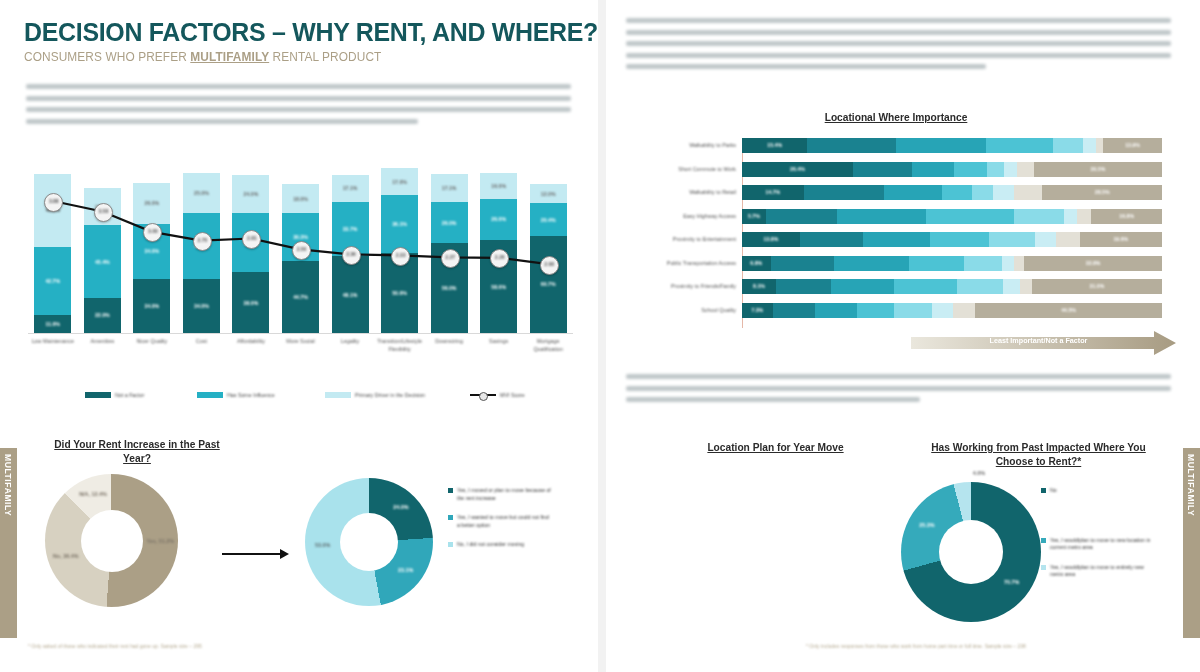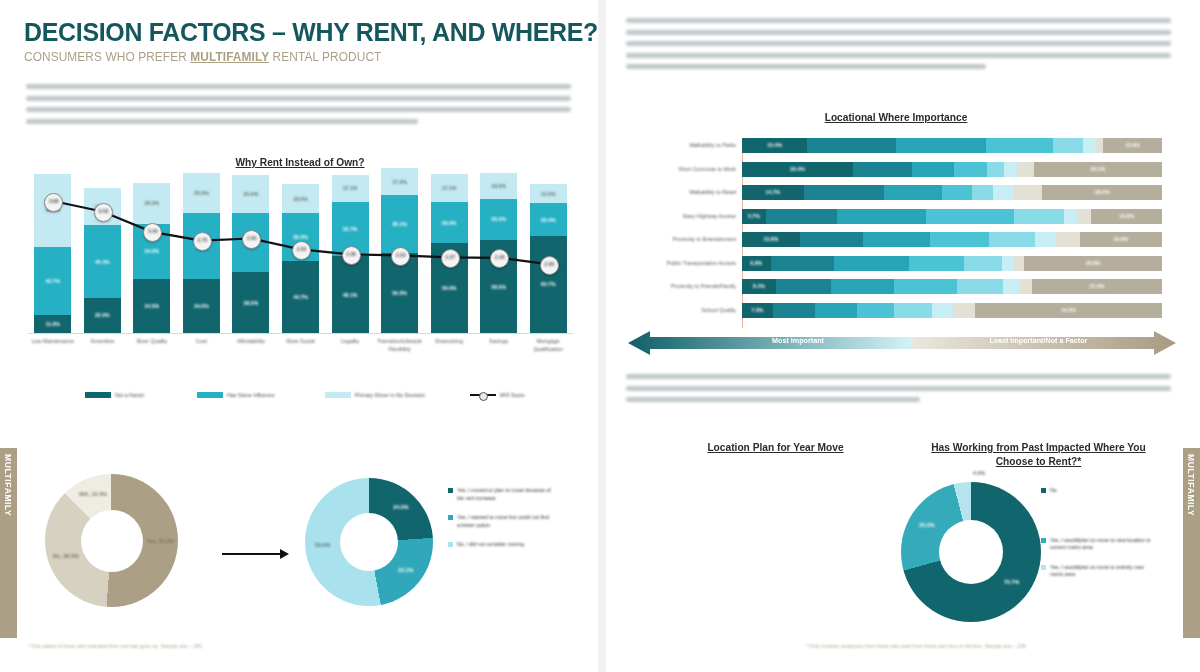--- a/index.html
+++ b/index.html
@@ -134,21 +134,20 @@
     <span>CONSUMERS WHO PREFER </span><b>MULTIFAMILY</b><span> RENTAL PRODUCT</span>
   </div>
 
   <div class="blurtext gray" id="intro-left" style="left:26px;top:84px;width:545px;">
       <div style="width: 100%;"></div>
       <div style="width: 100%;"></div>
       <div style="width: 100%;"></div>
       <div style="width: 72%;"></div>
     </div>
 
-  <div class="ctitle" style="left:130px;top:156px;width:340px;">Why Rent Instead of Own?</div>
 
   <div id="colchart">
       <div class="col" style="left: 6.27273px; height: 160px;">
         <div class="seg s1" style="bottom: 0px; height: 17.6px;">
           <div class="seglab w" style="top: 5.8px;">11.0%</div>
         </div>
         <div class="seg s2" style="bottom: 17.6px; height: 68.32px;">
           <div class="seglab w" style="top: 31.16px;">42.7%</div>
         </div>
         <div class="seg s3" style="bottom: 85.92px; height: 73.6px;">
@@ -304,20 +303,21 @@
       <div class="lg" style="left: 240px;">
         <div class="sw" style="background: rgb(195, 234, 242);"></div>
         <div class="tx">Primary Driver in the Decision</div>
       </div>
       <div class="lg" style="left: 385px;">
         <div class="lineico"></div>
         <div class="tx">MVI Score</div>
       </div>
     </div>
 
+  <div class="ctitle" style="left:52px;top:438px;width:170px;">Did Your Rent Increase in the Past Year?</div>
   <div id="donut-rent" style="position: absolute; width: 133px; height: 133px; left: 45px; top: 474px;">
       <div class="donut" style="width: 133px; height: 133px; background: conic-gradient(rgb(171, 159, 134) 0deg, rgb(171, 159, 134) 184.32deg, rgb(215, 209, 193) 184.32deg, rgb(215, 209, 193) 315.36deg, rgb(239, 236, 228) 315.36deg, rgb(239, 236, 228) 360deg);">
         <div class="hole" style="width: 62px; height: 62px; left: 35.5px; top: 35.5px;"></div>
       </div>
       <div class="dlab" style="left: 95.2154px; top: 64.3374px; width: 40px; color: rgb(122, 114, 102);">Yes, 51.2%</div>
       <div class="dlab" style="left: 0.736724px; top: 79.3013px; width: 40px; color: rgb(122, 114, 102);">No, 36.4%</div>
       <div class="dlab" style="left: 27.9858px; top: 17.4025px; width: 40px; color: rgb(122, 114, 102);">N/A, 12.4%</div>
     </div>
 
   <div class="arrow" style="left:222px;top:548px;width:68px;">
@@ -471,32 +471,20 @@
         <div class="hseg" style="left: 72.66px; width: 42px; background: rgb(39, 164, 182);"></div>
         <div class="hseg" style="left: 114.66px; width: 37.8px; background: rgb(76, 195, 212);"></div>
         <div class="hseg" style="left: 152.46px; width: 37.8px; background: rgb(138, 219, 232);"></div>
         <div class="hseg" style="left: 190.26px; width: 21px; background: rgb(201, 237, 244);"></div>
         <div class="hseg" style="left: 211.26px; width: 21.84px; background: rgb(227, 224, 214);"></div>
         <div class="hseg" style="left: 233.1px; width: 186.9px; background: rgb(181, 174, 156);"></div>
         <div class="hval" style="left: 233.1px; width: 186.9px; color: rgb(255, 255, 255);">44.5%</div>
       </div>
     </div>
 
-  <div class="gradarrow" style="left:22px;top:330px;width:285px;">
-    <svg width="285" height="26" viewBox="0 0 285 26">
-      <defs>
-          <linearGradient id="gradL" x1="1" y1="0" x2="0" y2="0">
-        <stop offset="0" stop-color="#d4f3f8"></stop>
-            <stop offset="1" stop-color="#0f5f68"></stop>
-      </linearGradient>
-        </defs>
-      <path d="M0,13 L22,1 L22,7 L285,7 L285,19 L22,19 L22,25 Z" fill="url(#gradL)"></path>
-    </svg>
-    <div style="position:absolute;left:70px;top:6px;width:200px;text-align:center;font-size:7.2px;font-weight:bold;color:#fff;">Most Important</div>
-  </div>
   <div class="gradarrow" style="left:305px;top:330px;width:265px;">
     <svg width="265" height="26" viewBox="0 0 265 26">
       <defs>
           <linearGradient id="gradR" x1="0" y1="0" x2="1" y2="0">
         <stop offset="0" stop-color="#eae7dd"></stop>
             <stop offset="1" stop-color="#a79b82"></stop>
       </linearGradient>
         </defs>
       <path d="M265,13 L243,1 L243,7 L0,7 L0,19 L243,19 L243,25 Z" fill="url(#gradR)"></path>
     </svg>

